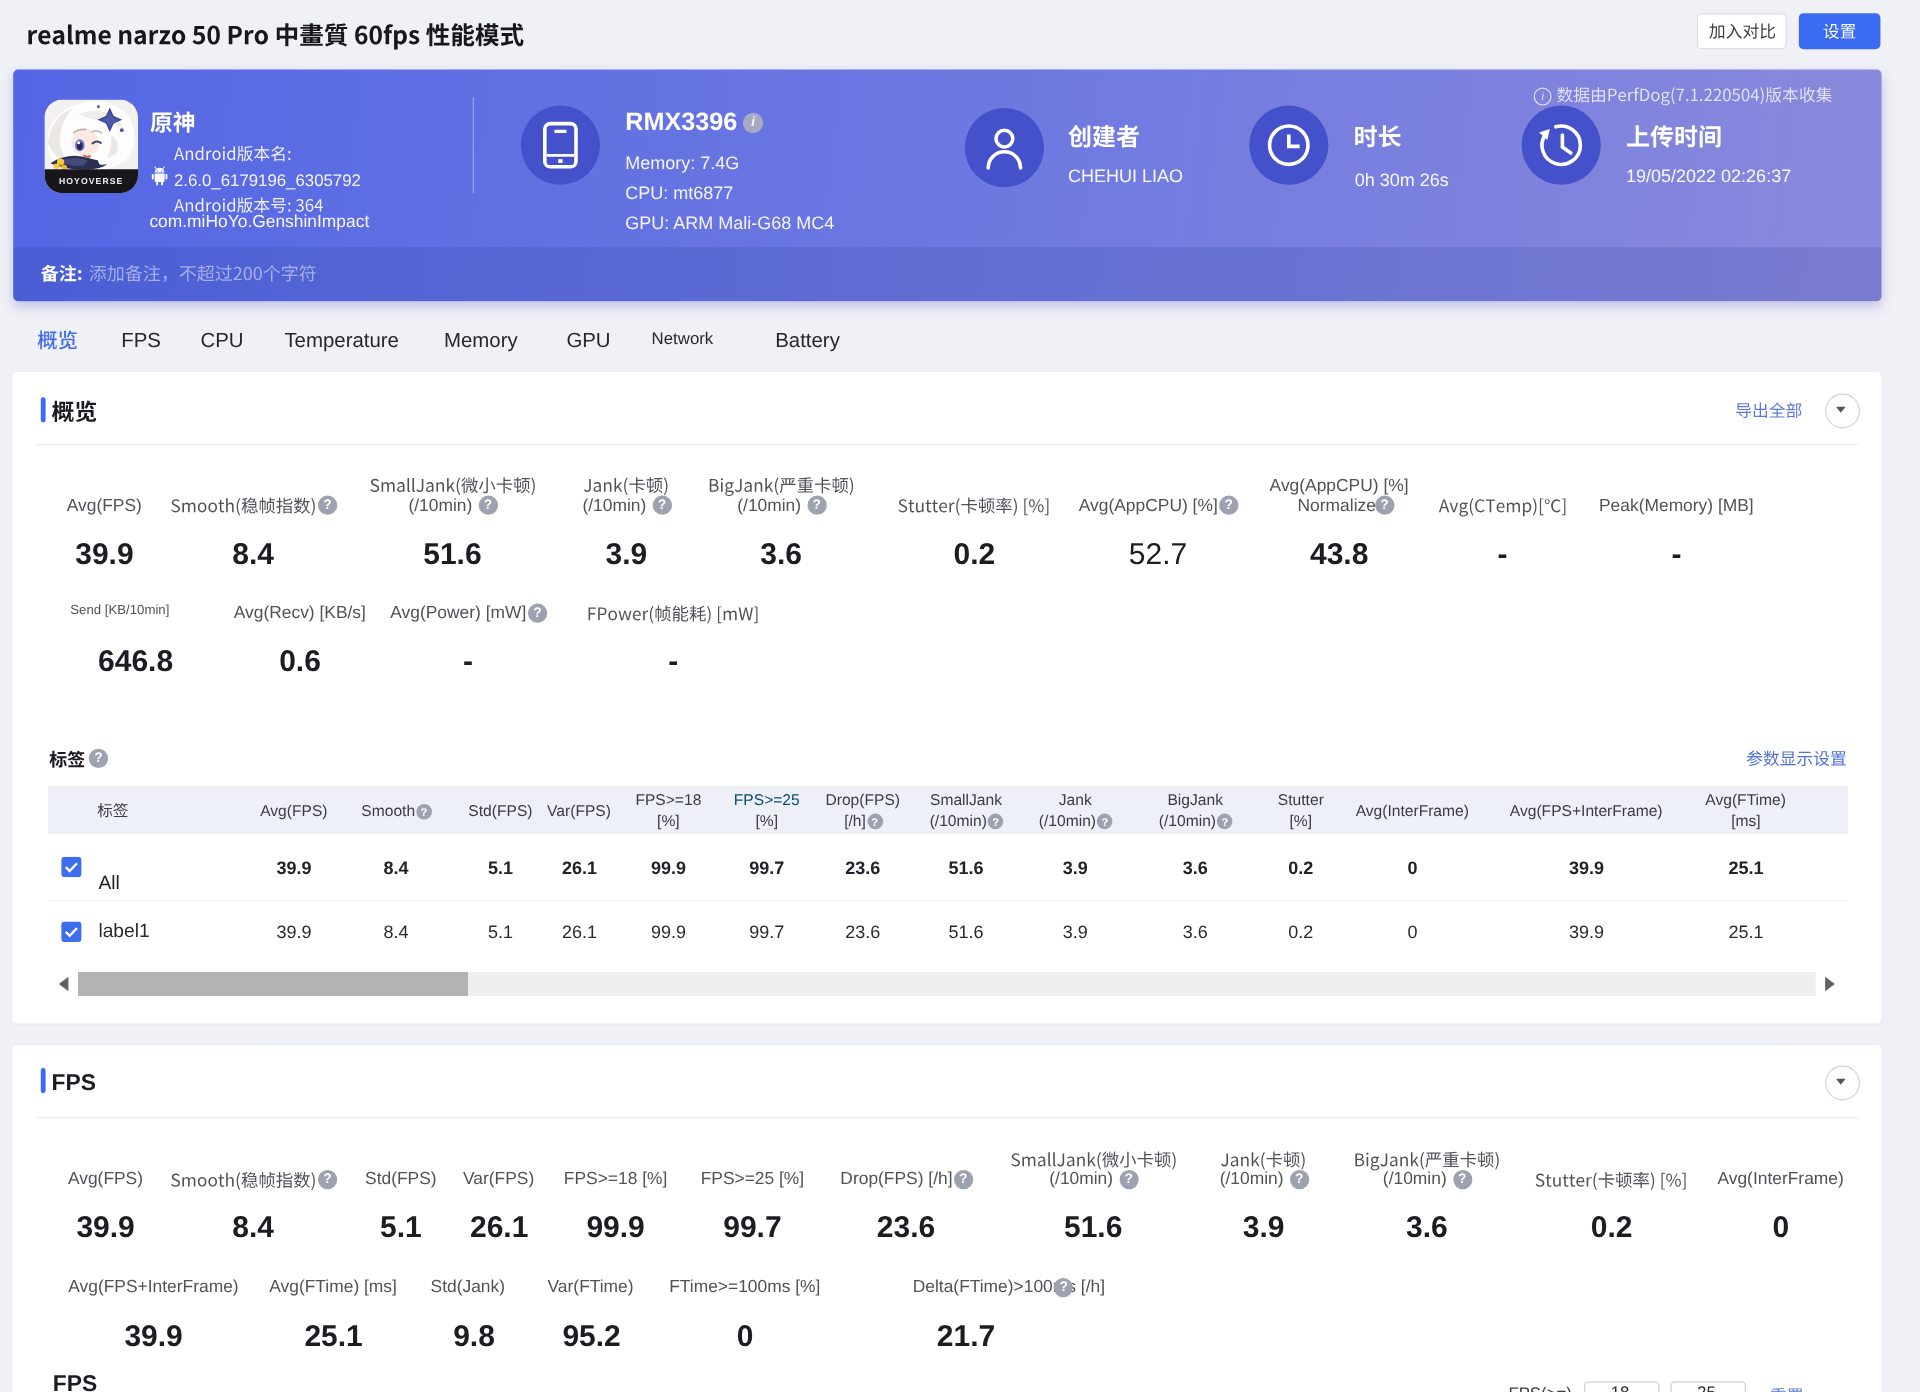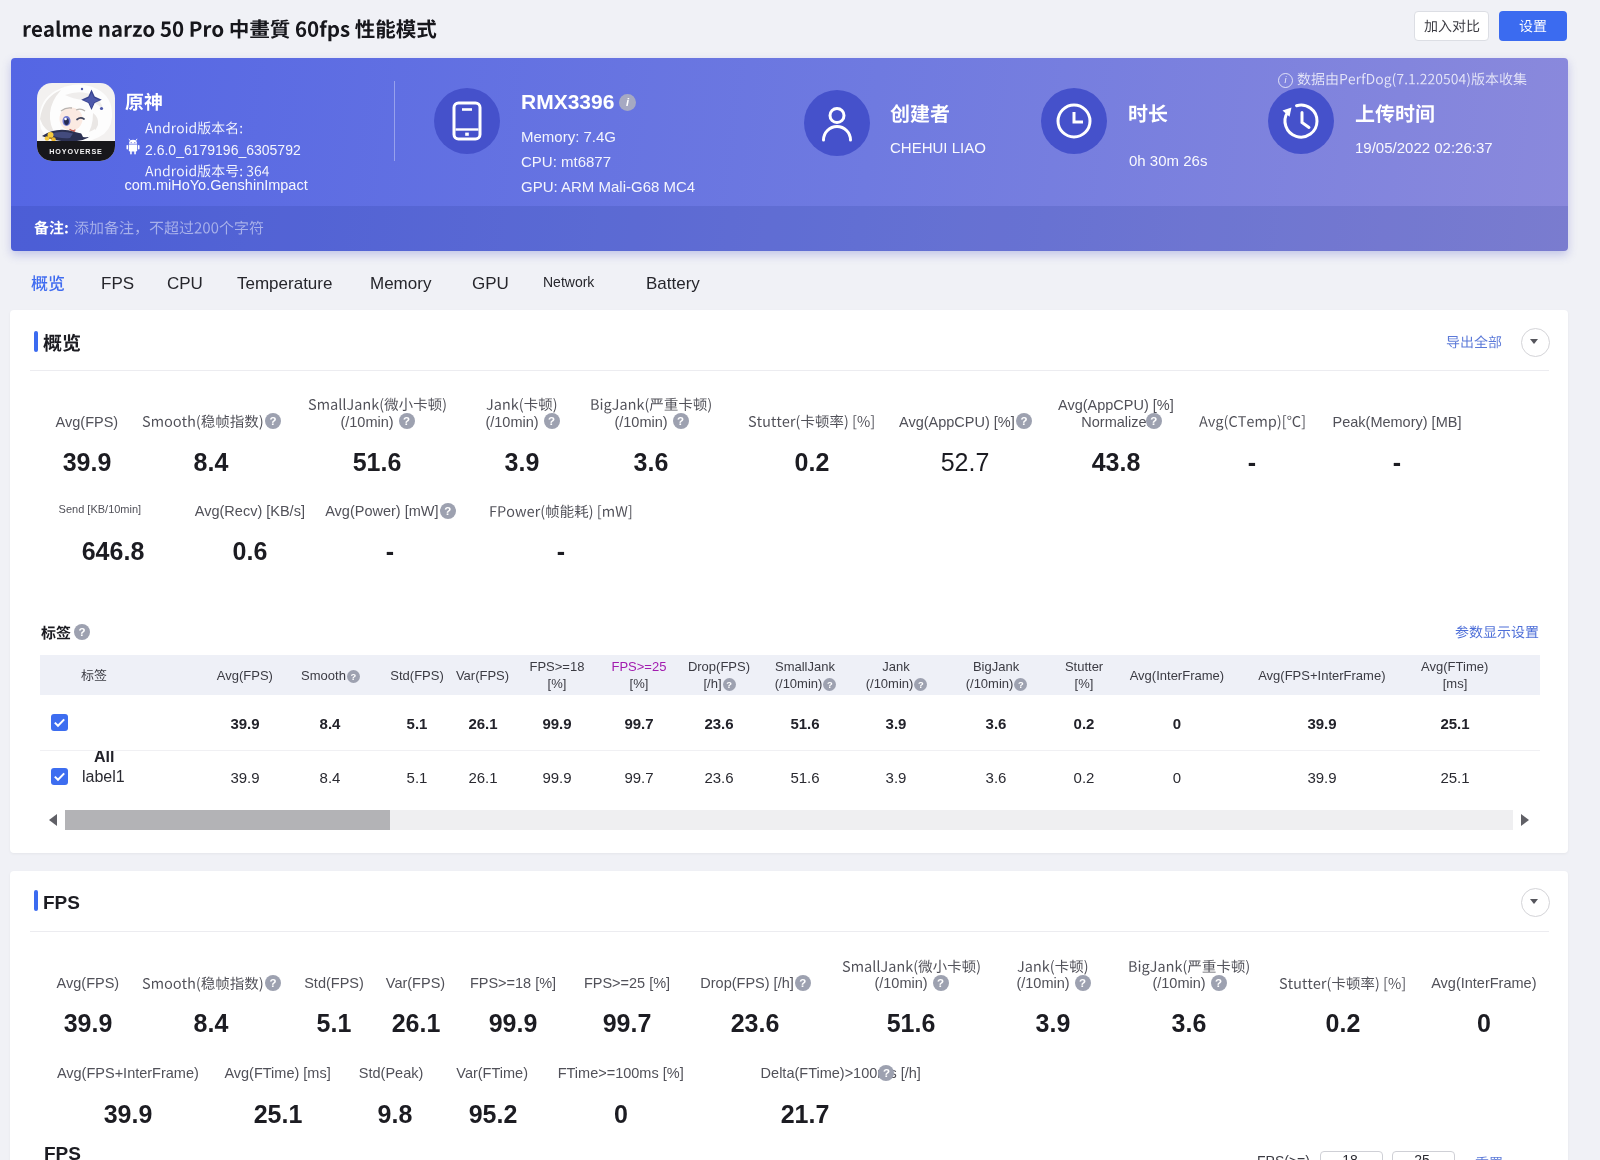--- a/index.html
+++ b/index.html
@@ -120,21 +120,21 @@
 <svg class="abs" style="left:1040px;top:87px" width="68" height="68" viewBox="-34 -34 68 68">
     <circle r="33" fill="#4551cb"></circle>
     <circle r="16" fill="none" stroke="#fff" stroke-width="3"></circle>
 <path d="M0 -9 L0 1 L9 1" fill="none" stroke="#fff" stroke-width="3" stroke-linecap="butt"></path>
   </svg>
 <div class="z" style="left:1128.0px;top:98.3px;">
     <svg class="" width="40.00" height="28.96" viewBox="0 0 40.00 28.96" style="">
       <path transform="translate(0,23.20) scale(0.020000,-0.020000)" fill="#ffffff" d="M459 428C507 355 572 256 601 198L708 260C675 317 607 411 558 480ZM299 385V203H178V385ZM299 490H178V664H299ZM66 771V16H178V96H411V771ZM747 843V665H448V546H747V71C747 51 739 44 717 44C695 44 621 44 551 47C569 13 588 -41 593 -74C693 -75 764 -72 808 -53C853 -34 869 -2 869 70V546H971V665H869V843Z M1752 832C1670 742 1529 660 1394 612C1424 589 1470 539 1492 513C1622 573 1776 672 1874 778ZM1051 473V353H1223V98C1223 55 1196 33 1174 22C1191 -1 1213 -51 1220 -80C1251 -61 1299 -46 1575 21C1569 49 1564 101 1564 137L1349 90V353H1474C1554 149 1680 11 1890 -57C1908 -22 1946 31 1974 58C1792 104 1668 208 1599 353H1950V473H1349V846H1223V473Z"></path>
     </svg>
   </div>
-<div class="t" style="left:1129.0px;top:153px;font-size:15px;color:rgba(255,255,255,0.95);">0h 30m 26s</div>
+<div class="t" style="left:1129.0px;top:143px;font-size:15px;color:rgba(255,255,255,0.95);">0h 30m 26s</div>
 <svg class="abs" style="left:1267px;top:87px" width="68" height="68" viewBox="-34 -34 68 68">
     <circle r="33" fill="#4551cb"></circle>
     <path d="M-13.2 -9 A16 16 0 1 0 -4.5 -15.3" fill="none" stroke="#fff" stroke-width="3" stroke-linecap="round"></path>
 <path d="M-18.5 -10.5 L-9.5 -13.5 L-11.5 -4.3 Z" fill="#fff"></path>
 <path d="M1 -8.5 L1 1.5 L8 6.5" fill="none" stroke="#fff" stroke-width="3" stroke-linecap="round"></path>
   </svg>
 <div class="z" style="left:1355.0px;top:98.3px;">
     <svg class="" width="80.00" height="28.96" viewBox="0 0 80.00 28.96" style="">
       <path transform="translate(0,23.20) scale(0.020000,-0.020000)" fill="#ffffff" d="M403 837V81H43V-40H958V81H532V428H887V549H532V837Z M1240 846C1189 703 1103 560 1012 470C1032 441 1065 375 1076 345C1097 367 1118 392 1139 419V-88H1256V600C1294 668 1327 740 1354 810ZM1449 115C1548 55 1668 -34 1726 -92L1811 -2C1786 21 1752 47 1713 75C1791 155 1872 242 1936 314L1852 367L1834 361H1548L1572 446H1964V557H1601L1622 634H1912V744H1649L1669 824L1549 839L1527 744H1351V634H1500L1479 557H1293V446H1448C1427 372 1406 304 1387 249H1725C1692 213 1655 175 1618 138C1589 155 1560 173 1532 188Z M2459 428C2507 355 2572 256 2601 198L2708 260C2675 317 2607 411 2558 480ZM2299 385V203H2178V385ZM2299 490H2178V664H2299ZM2066 771V16H2178V96H2411V771ZM2747 843V665H2448V546H2747V71C2747 51 2739 44 2717 44C2695 44 2621 44 2551 47C2569 13 2588 -41 2593 -74C2693 -75 2764 -72 2808 -53C2853 -34 2869 -2 2869 70V546H2971V665H2869V843Z M3071 609V-88H3195V609ZM3085 785C3131 737 3182 671 3203 627L3304 692C3281 737 3226 799 3180 843ZM3404 282H3597V186H3404ZM3404 473H3597V378H3404ZM3297 569V90H3709V569ZM3339 800V688H3814V40C3814 28 3810 23 3797 23C3786 23 3748 22 3717 24C3731 -5 3746 -52 3751 -83C3814 -83 3861 -81 3895 -63C3928 -44 3938 -16 3938 40V800Z"></path>
     </svg>
@@ -267,21 +267,21 @@
       <path transform="translate(0,15.08) scale(0.013000,-0.013000)" fill="#3b3b43" d="M466 764V693H902V764ZM779 325C826 225 873 95 888 16L957 41C940 120 892 247 843 345ZM491 342C465 236 420 129 364 57C381 49 411 28 425 18C479 94 529 211 560 327ZM422 525V454H636V18C636 5 632 1 617 0C604 0 557 -1 505 1C515 -22 526 -54 529 -76C599 -76 645 -74 674 -62C703 -49 712 -26 712 17V454H956V525ZM202 840V628H49V558H186C153 434 88 290 24 215C38 196 58 165 66 145C116 209 165 314 202 422V-79H277V444C311 395 351 333 368 301L412 360C392 388 306 498 277 531V558H408V628H277V840Z M1424 280C1460 215 1498 128 1512 75L1576 101C1561 153 1521 238 1484 302ZM1176 252C1219 190 1266 108 1286 57L1349 88C1329 139 1280 219 1236 279ZM1701 403H1294V339H1701ZM1574 845C1548 772 1503 701 1449 654C1460 648 1477 638 1491 628C1388 514 1204 420 1035 370C1052 354 1070 329 1080 310C1152 334 1225 365 1294 403C1370 444 1441 493 1501 547C1606 451 1773 362 1916 319C1927 339 1948 367 1964 381C1816 418 1637 502 1542 586L1563 610L1526 629C1542 647 1558 668 1573 690H1665C1698 647 1730 592 1744 557L1815 575C1802 607 1774 652 1745 690H1939V752H1611C1624 777 1635 802 1645 828ZM1185 845C1154 746 1099 647 1037 583C1054 573 1085 554 1099 542C1133 582 1167 633 1197 690H1241C1266 646 1289 593 1299 558L1366 578C1358 608 1338 651 1316 690H1477V752H1227C1237 777 1247 802 1256 827ZM1759 297C1717 200 1658 91 1600 13H1063V-54H1934V13H1686C1734 91 1786 190 1827 277Z"></path>
     </svg>
   </div>
 <div class="t" style="left:216.8px;top:669.4px;font-size:13px;color:#3b3b43;">Avg(FPS)</div>
 <div class="t" style="left:301.1px;top:669.4px;font-size:13px;color:#3b3b43;">Smooth</div>
 <div class="q" style="left:346.9px;top:669.5px;width:13px;height:13px;font-size:9.4px;line-height:13px;">?</div>
 <div class="t" style="left:390.3px;top:669.4px;font-size:13px;color:#3b3b43;">Std(FPS)</div>
 <div class="t" style="left:455.9px;top:669.4px;font-size:13px;color:#3b3b43;">Var(FPS)</div>
 <div class="t" style="left:529.5px;top:659.9px;font-size:13px;color:#3b3b43;">FPS&gt;=18</div>
 <div class="t" style="left:547.6px;top:677.4px;font-size:13px;color:#3b3b43;">[%]</div>
-<div class="t" style="left:611.5px;top:659.9px;font-size:13px;color:#a21caf;text-align:right;">FPS&gt;=25</div>
+<div class="t" style="left:611.5px;top:659.9px;font-size:13px;color:#0c4a6e;text-align:right;">FPS&gt;=25</div>
 <div class="t" style="left:629.6px;top:677.4px;font-size:13px;color:#3b3b43;">[%]</div>
 <div class="t" style="left:687.9px;top:659.9px;font-size:13px;color:#3b3b43;">Drop(FPS)</div>
 <div class="t" style="left:703.5px;top:677.4px;font-size:13px;color:#3b3b43;">[/h]</div>
 <div class="q" style="left:722.5px;top:677.5px;width:13px;height:13px;font-size:9.4px;line-height:13px;">?</div>
 <div class="t" style="left:775.0px;top:659.9px;font-size:13px;color:#3b3b43;">SmallJank</div>
 <div class="t" style="left:774.7px;top:677.4px;font-size:13px;color:#3b3b43;">(/10min)</div>
 <div class="q" style="left:823.3px;top:677.5px;width:13px;height:13px;font-size:9.4px;line-height:13px;">?</div>
 <div class="t" style="left:882.3px;top:659.9px;font-size:13px;color:#3b3b43;">Jank</div>
 <div class="t" style="left:865.7px;top:677.4px;font-size:13px;color:#3b3b43;">(/10min)</div>
 <div class="q" style="left:914.3px;top:677.5px;width:13px;height:13px;font-size:9.4px;line-height:13px;">?</div>
@@ -291,21 +291,21 @@
 <div class="t" style="left:1064.9px;top:659.9px;font-size:13px;color:#3b3b43;">Stutter</div>
 <div class="t" style="left:1074.6px;top:677.4px;font-size:13px;color:#3b3b43;">[%]</div>
 <div class="t" style="left:1129.7px;top:669.4px;font-size:13px;color:#3b3b43;">Avg(InterFrame)</div>
 <div class="t" style="left:1258.2px;top:669.4px;font-size:13px;color:#3b3b43;">Avg(FPS+InterFrame)</div>
 <div class="t" style="left:1421.1px;top:659.9px;font-size:13px;color:#3b3b43;">Avg(FTime)</div>
 <div class="t" style="left:1442.7px;top:677.4px;font-size:13px;color:#3b3b43;">[ms]</div>
 <svg class="abs" style="left:51px;top:714px" width="17" height="17" viewBox="0 0 17 17">
 <rect width="17" height="17" rx="3" fill="#3d6df0"></rect>
 <path d="M3.8 8.6 L7 11.8 L13.2 5.4" fill="none" stroke="#fff" stroke-width="2"></path>
   </svg>
-<div class="t" style="left:82.0px;top:749px;font-size:16px;color:#22222a;font-weight:700;margin-left:12px;">All</div>
+<div class="t" style="left:82.0px;top:729px;font-size:16px;color:#22222a;font-weight:400;">All</div>
 <div class="t" style="left:245.0px;top:715.7px;font-size:15px;color:#22222a;font-weight:700;transform:translateX(-50%);">39.9</div>
 <div class="t" style="left:330.0px;top:715.7px;font-size:15px;color:#22222a;font-weight:700;transform:translateX(-50%);">8.4</div>
 <div class="t" style="left:417.0px;top:715.7px;font-size:15px;color:#22222a;font-weight:700;transform:translateX(-50%);">5.1</div>
 <div class="t" style="left:483.0px;top:715.7px;font-size:15px;color:#22222a;font-weight:700;transform:translateX(-50%);">26.1</div>
 <div class="t" style="left:557.0px;top:715.7px;font-size:15px;color:#22222a;font-weight:700;transform:translateX(-50%);">99.9</div>
 <div class="t" style="left:639.0px;top:715.7px;font-size:15px;color:#22222a;font-weight:700;transform:translateX(-50%);">99.7</div>
 <div class="t" style="left:719.0px;top:715.7px;font-size:15px;color:#22222a;font-weight:700;transform:translateX(-50%);">23.6</div>
 <div class="t" style="left:805.0px;top:715.7px;font-size:15px;color:#22222a;font-weight:700;transform:translateX(-50%);">51.6</div>
 <div class="t" style="left:896.0px;top:715.7px;font-size:15px;color:#22222a;font-weight:700;transform:translateX(-50%);">3.9</div>
 <div class="t" style="left:996.0px;top:715.7px;font-size:15px;color:#22222a;font-weight:700;transform:translateX(-50%);">3.6</div>
@@ -392,21 +392,21 @@
       <path transform="translate(0,16.82) scale(0.014500,-0.014500)" fill="#515159" d="M304 -13C457 -13 553 79 553 195C553 304 487 354 402 391L298 436C241 460 176 487 176 559C176 624 230 665 313 665C381 665 435 639 480 597L528 656C477 709 400 746 313 746C180 746 82 665 82 552C82 445 163 393 231 364L336 318C406 287 459 263 459 187C459 116 402 68 305 68C229 68 155 104 103 159L48 95C111 29 200 -13 304 -13Z M858 -13C892 -13 928 -3 959 7L941 76C923 68 899 61 879 61C816 61 795 99 795 165V469H943V543H795V696H719L709 543L623 538V469H704V168C704 59 743 -13 858 -13Z M1224 -13C1298 -13 1352 26 1403 85H1406L1413 0H1489V543H1398V158C1346 94 1307 66 1251 66C1179 66 1149 109 1149 210V543H1057V199C1057 60 1109 -13 1224 -13Z M1842 -13C1876 -13 1912 -3 1943 7L1925 76C1907 68 1883 61 1863 61C1800 61 1779 99 1779 165V469H1927V543H1779V696H1703L1693 543L1607 538V469H1688V168C1688 59 1727 -13 1842 -13Z M2219 -13C2253 -13 2289 -3 2320 7L2302 76C2284 68 2260 61 2240 61C2177 61 2156 99 2156 165V469H2304V543H2156V696H2080L2070 543L1984 538V469H2065V168C2065 59 2104 -13 2219 -13Z M2646 -13C2719 -13 2777 11 2824 42L2792 103C2751 76 2709 60 2656 60C2553 60 2482 134 2476 250H2842C2844 264 2846 282 2846 302C2846 457 2768 557 2629 557C2505 557 2386 448 2386 271C2386 92 2501 -13 2646 -13ZM2475 315C2486 423 2554 484 2631 484C2716 484 2766 425 2766 315Z M2980 0H3072V349C3108 441 3163 475 3208 475C3231 475 3243 472 3261 466L3278 545C3261 554 3244 557 3220 557C3160 557 3104 513 3066 444H3064L3055 543H2980Z M3515 -196 3571 -171C3485 -29 3444 141 3444 311C3444 480 3485 649 3571 792L3515 818C3423 668 3368 507 3368 311C3368 114 3423 -47 3515 -196Z M4148 232C4255 189 4402 123 4477 84L4518 150C4441 189 4291 250 4187 290ZM4053 840V472H3666V398H4056V-80H4134V398H4563V472H4131V626H4462V698H4131V840Z M5302 501C5297 192 5281 49 5043 -25C5057 -38 5076 -64 5082 -80C5340 5 5363 169 5369 501ZM5337 90C5405 39 5491 -34 5532 -80L5576 -28C5533 16 5446 86 5379 135ZM4836 -53C4854 -34 4884 -18 5084 79C5080 94 5073 124 5072 144L4908 70V244H5063V572H5001V309H4908V650H5074V716H4908V839H4840V716H4660V650H4840V309H4746V572H4686V244H4840V87C4840 46 4816 22 4799 12C4812 -3 4830 -34 4836 -53ZM5137 617V158H5204V556H5460V160H5528V617H5332C5345 649 5359 687 5372 724H5563V789H5100V724H5300C5290 689 5276 648 5263 617Z M6443 643C6408 603 6346 548 6301 515L6356 478C6402 510 6460 558 6506 605ZM5670 337 5708 277C5774 309 5856 353 5933 394L5918 451C5827 407 5732 363 5670 337ZM5699 599C5753 565 5819 515 5850 481L5904 527C5870 561 5804 609 5750 640ZM6291 408C6360 366 6446 306 6488 266L6544 311C6500 351 6411 410 6344 448ZM5665 202V132H6074V-80H6154V132H6564V202H6154V284H6074V202ZM6049 828C6064 805 6082 776 6095 750H5685V681H6052C6022 633 5988 592 5975 579C5960 561 5945 550 5931 547C5938 530 5948 498 5952 483C5967 489 5989 494 6104 503C6056 454 6013 415 5993 399C5959 371 5933 352 5911 349C5919 330 5929 297 5932 284C5953 293 5988 298 6250 324C6262 304 6272 286 6278 270L6338 297C6317 343 6266 415 6221 466L6165 443C6182 424 6199 401 6214 379L6037 364C6125 434 6213 522 6293 615L6232 650C6211 622 6187 594 6164 567L6035 560C6068 595 6101 637 6130 681H6555V750H6183C6169 779 6145 818 6122 847Z M6713 -196C6805 -47 6860 114 6860 311C6860 507 6805 668 6713 818L6656 792C6742 649 6785 480 6785 311C6785 141 6742 -29 6656 -171Z M7282 -170H7480V-118H7350V739H7480V792H7282Z M7719 284C7820 284 7886 369 7886 517C7886 663 7820 746 7719 746C7619 746 7553 663 7553 517C7553 369 7619 284 7719 284ZM7719 340C7661 340 7622 400 7622 517C7622 634 7661 690 7719 690C7777 690 7816 634 7816 517C7816 400 7777 340 7719 340ZM7740 -13H7802L8207 746H8145ZM8230 -13C8330 -13 8396 71 8396 219C8396 366 8330 449 8230 449C8130 449 8064 366 8064 219C8064 71 8130 -13 8230 -13ZM8230 43C8172 43 8132 102 8132 219C8132 336 8172 393 8230 393C8287 393 8328 336 8328 219C8328 102 8287 43 8230 43Z M8469 -170H8668V792H8469V739H8599V-118H8469Z"></path>
     </svg>
   </div>
 <div class="t" style="left:1343.0px;top:1010.6px;font-size:25px;color:#1c1c22;font-weight:700;transform:translateX(-50%);">0.2</div>
 <div class="t" style="left:1431.2px;top:976.1px;font-size:14.5px;color:#515159;">Avg(InterFrame)</div>
 <div class="t" style="left:1484.0px;top:1010.6px;font-size:25px;color:#1c1c22;font-weight:700;transform:translateX(-50%);">0</div>
 <div class="t" style="left:56.9px;top:1066.1px;font-size:14.5px;color:#515159;">Avg(FPS+InterFrame)</div>
 <div class="t" style="left:128.0px;top:1101.6px;font-size:25px;color:#1c1c22;font-weight:700;transform:translateX(-50%);">39.9</div>
 <div class="t" style="left:224.4px;top:1066.1px;font-size:14.5px;color:#515159;">Avg(FTime) [ms]</div>
 <div class="t" style="left:278.0px;top:1101.6px;font-size:25px;color:#1c1c22;font-weight:700;transform:translateX(-50%);">25.1</div>
-<div class="t" style="left:358.8px;top:1066.1px;font-size:14.5px;color:#515159;">Std(Peak)</div>
+<div class="t" style="left:358.8px;top:1066.1px;font-size:14.5px;color:#515159;">Std(Jank)</div>
 <div class="t" style="left:395.0px;top:1101.6px;font-size:25px;color:#1c1c22;font-weight:700;transform:translateX(-50%);">9.8</div>
 <div class="t" style="left:456.3px;top:1066.1px;font-size:14.5px;color:#515159;">Var(FTime)</div>
 <div class="t" style="left:493.0px;top:1101.6px;font-size:25px;color:#1c1c22;font-weight:700;transform:translateX(-50%);">95.2</div>
 <div class="t" style="left:557.7px;top:1066.1px;font-size:14.5px;color:#515159;">FTime&gt;=100ms [%]</div>
 <div class="t" style="left:621.0px;top:1101.6px;font-size:25px;color:#1c1c22;font-weight:700;transform:translateX(-50%);">0</div>
 <div class="t" style="left:716.6px;top:1066.1px;font-size:14.5px;color:#515159;padding-left:44px;">Delta(FTime)&gt;100ms [/h]</div>
 <div class="q" style="left:878.4px;top:1064.5px;width:16px;height:16px;font-size:11.5px;line-height:16px;">?</div>
 <div class="t" style="left:805.0px;top:1101.6px;font-size:25px;color:#1c1c22;font-weight:700;transform:translateX(-50%);">21.7</div>
 <div class="t" style="left:44.0px;top:1144.2px;font-size:19px;color:#1c1c22;font-weight:700;">FPS</div>
 <div class="t" style="left:1257.0px;top:1154.0px;font-size:14px;color:#3b3b43;">FPS(&gt;=)</div>

